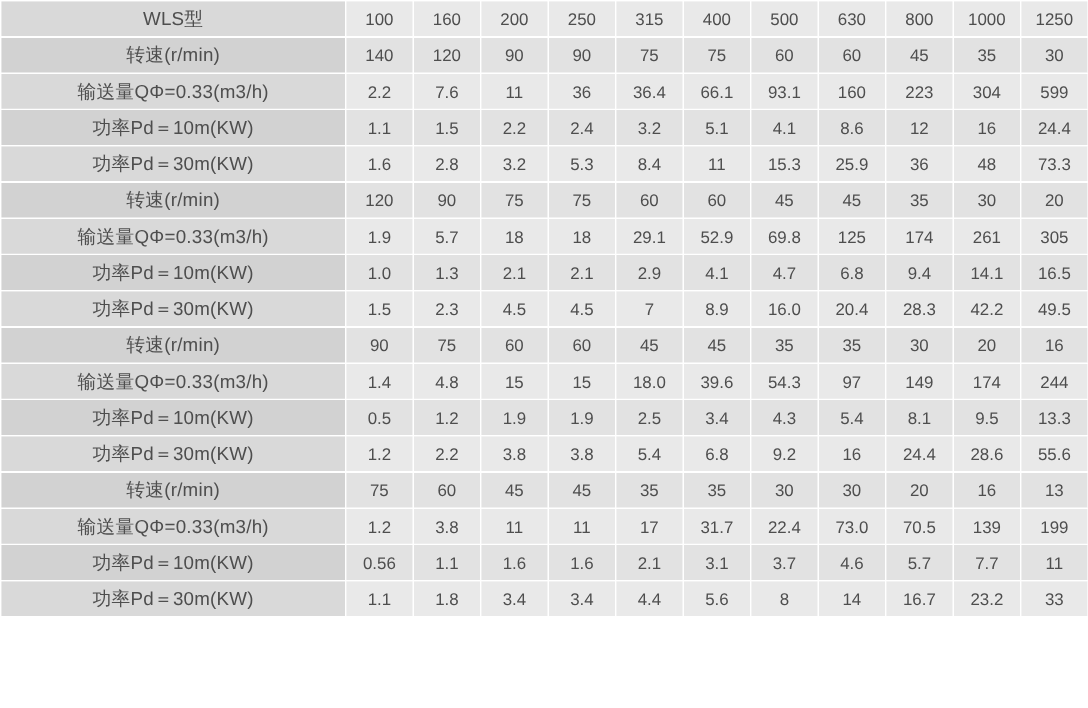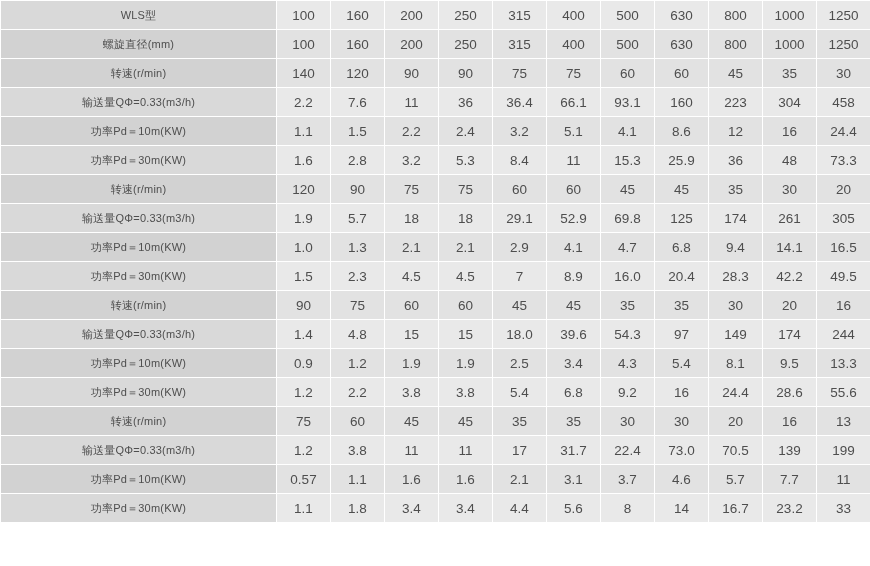--- a/index.html
+++ b/index.html
@@ -28,21 +28,21 @@
     text-align: center;
     vertical-align: middle;
     background: #e6e6e6;
     padding: 0 2px;
     white-space: nowrap;
     overflow: hidden;
   }
   table.spec-table td.label {
     width: 276px;
     background: #d9d9d9;
-    font-size: 11px;
+    font-size: 15px;
     letter-spacing: 0.2px;
   }
   table.spec-table td.val {
     width: 54px;
     background: #e9e9e9;
   }
   table.spec-table tr.alt td.label {
     background: #d2d2d2;
   }
   table.spec-table tr.alt td.val {
@@ -65,34 +65,20 @@
         <td class="val">250</td>
         <td class="val">315</td>
         <td class="val">400</td>
         <td class="val">500</td>
         <td class="val">630</td>
         <td class="val">800</td>
         <td class="val">1000</td>
         <td class="val">1250</td>
       </tr>
       <tr class="alt">
-        <td class="label">螺旋直径(mm)</td>
-        <td class="val">100</td>
-        <td class="val">160</td>
-        <td class="val">200</td>
-        <td class="val">250</td>
-        <td class="val">315</td>
-        <td class="val">400</td>
-        <td class="val">500</td>
-        <td class="val">630</td>
-        <td class="val">800</td>
-        <td class="val">1000</td>
-        <td class="val">1250</td>
-      </tr>
-      <tr class="alt">
         <td class="label">转速(r/min)</td>
         <td class="val">140</td>
         <td class="val">120</td>
         <td class="val">90</td>
         <td class="val">90</td>
         <td class="val">75</td>
         <td class="val">75</td>
         <td class="val">60</td>
         <td class="val">60</td>
         <td class="val">45</td>
@@ -104,21 +90,21 @@
         <td class="val">2.2</td>
         <td class="val">7.6</td>
         <td class="val">11</td>
         <td class="val">36</td>
         <td class="val">36.4</td>
         <td class="val">66.1</td>
         <td class="val">93.1</td>
         <td class="val">160</td>
         <td class="val">223</td>
         <td class="val">304</td>
-        <td class="val">458</td>
+        <td class="val">599</td>
       </tr>
       <tr class="alt">
         <td class="label">功率Pd＝10m(KW)</td>
         <td class="val">1.1</td>
         <td class="val">1.5</td>
         <td class="val">2.2</td>
         <td class="val">2.4</td>
         <td class="val">3.2</td>
         <td class="val">5.1</td>
         <td class="val">4.1</td>
@@ -220,21 +206,21 @@
         <td class="val">18.0</td>
         <td class="val">39.6</td>
         <td class="val">54.3</td>
         <td class="val">97</td>
         <td class="val">149</td>
         <td class="val">174</td>
         <td class="val">244</td>
       </tr>
       <tr class="alt">
         <td class="label">功率Pd＝10m(KW)</td>
-        <td class="val">0.9</td>
+        <td class="val">0.5</td>
         <td class="val">1.2</td>
         <td class="val">1.9</td>
         <td class="val">1.9</td>
         <td class="val">2.5</td>
         <td class="val">3.4</td>
         <td class="val">4.3</td>
         <td class="val">5.4</td>
         <td class="val">8.1</td>
         <td class="val">9.5</td>
         <td class="val">13.3</td>
@@ -276,21 +262,21 @@
         <td class="val">17</td>
         <td class="val">31.7</td>
         <td class="val">22.4</td>
         <td class="val">73.0</td>
         <td class="val">70.5</td>
         <td class="val">139</td>
         <td class="val">199</td>
       </tr>
       <tr class="alt">
         <td class="label">功率Pd＝10m(KW)</td>
-        <td class="val">0.57</td>
+        <td class="val">0.56</td>
         <td class="val">1.1</td>
         <td class="val">1.6</td>
         <td class="val">1.6</td>
         <td class="val">2.1</td>
         <td class="val">3.1</td>
         <td class="val">3.7</td>
         <td class="val">4.6</td>
         <td class="val">5.7</td>
         <td class="val">7.7</td>
         <td class="val">11</td>

